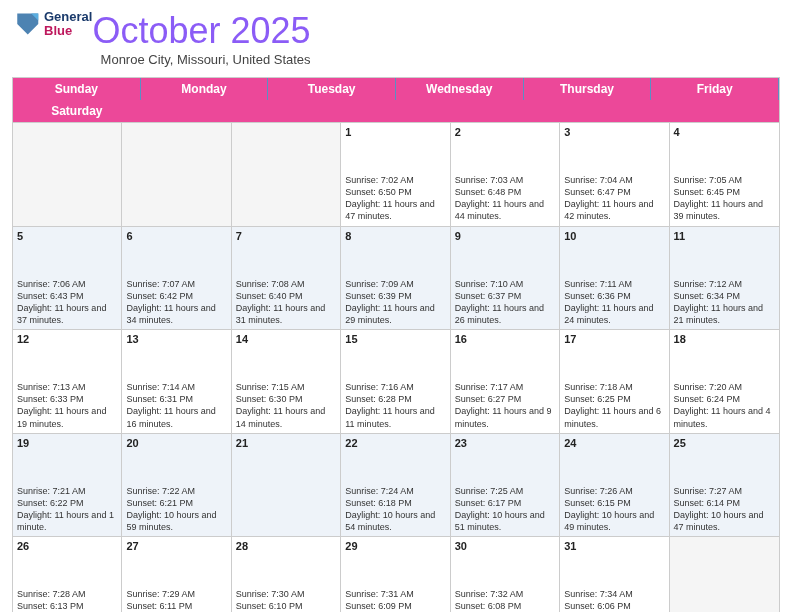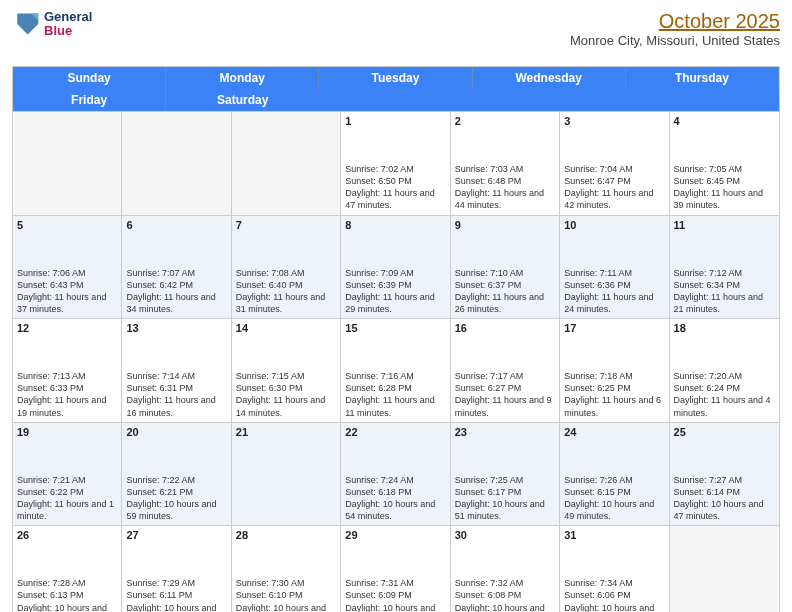--- a/index.html
+++ b/index.html
@@ -12,23 +12,23 @@
     }
     .container {
       width: 792px;
       height: 612px;
       padding: 10px 12px 10px 12px;
       display: flex;
       flex-direction: column;
     }
     .header {
       display: flex;
-      justify-content: space-between;
+      justify-content: flex-start;
       align-items: flex-start;
-      margin-bottom: 18px;
+      margin-bottom: 10px;
     }
     .logo {
       display: flex;
       align-items: center;
       gap: 4px;
     }
     .logo-text {
       font-size: 13px;
       font-weight: bold;
       color: #1a3a6b;
@@ -38,39 +38,38 @@
       color: #be185d;
     }
     .logo-icon {
       width: 28px;
       height: 28px;
     }
     .title-area {
       text-align: right;
     }
     .month-title {
-      font-size: 20px;
+      font-size: 36px;
       font-weight: normal;
-      color: #a16207;
-      text-decoration: underline;
+      color: #8b5cf6;
     }
     .location {
       font-size: 13px;
       color: #444;
     }
     .calendar {
       flex: 1;
       display: flex;
       flex-direction: column;
       border: 1px solid #ccc;
     }
     .cal-header-row {
       display: grid;
-      grid-template-columns: repeat(5, 1fr);
-      background: #3b82f6;
+      grid-template-columns: repeat(6, 1fr);
+      background: #ec4899;
     }
     .cal-header-cell {
       color: #fff;
       font-size: 12px;
       font-weight: bold;
       text-align: center;
       padding: 4px 2px;
       border-right: 1px solid #5a8fc4;
     }
     .cal-header-cell:last-child {

